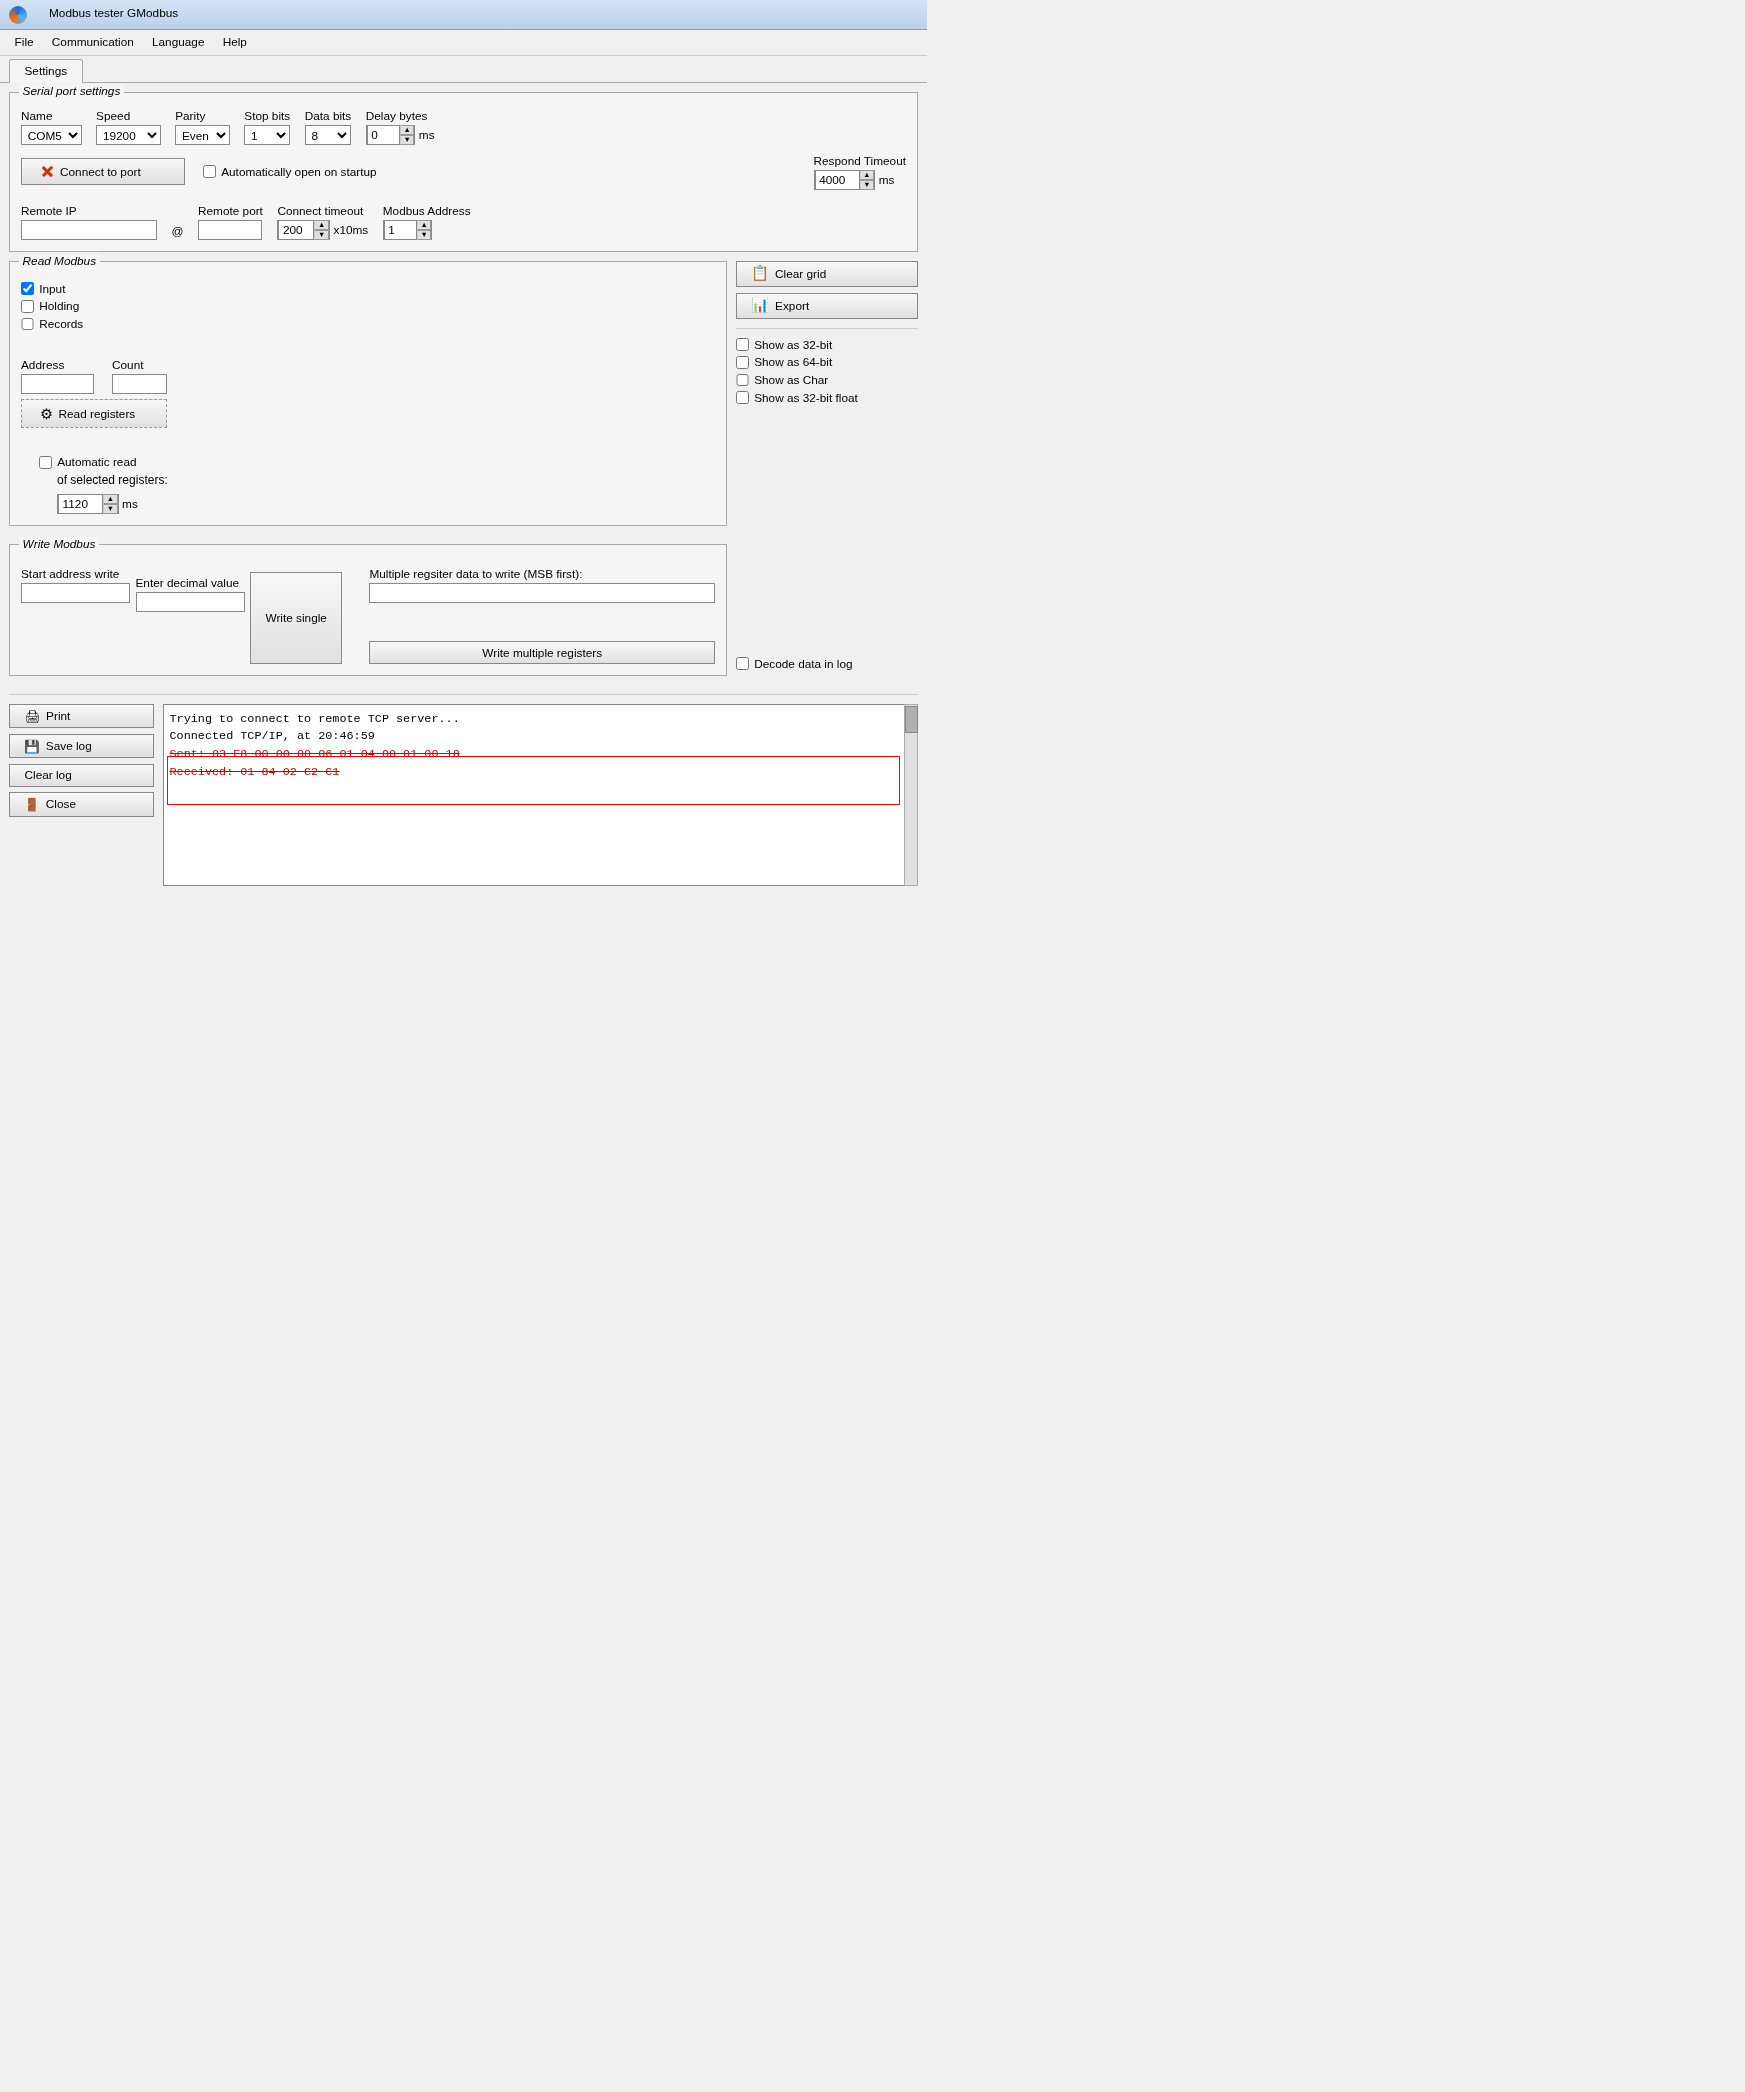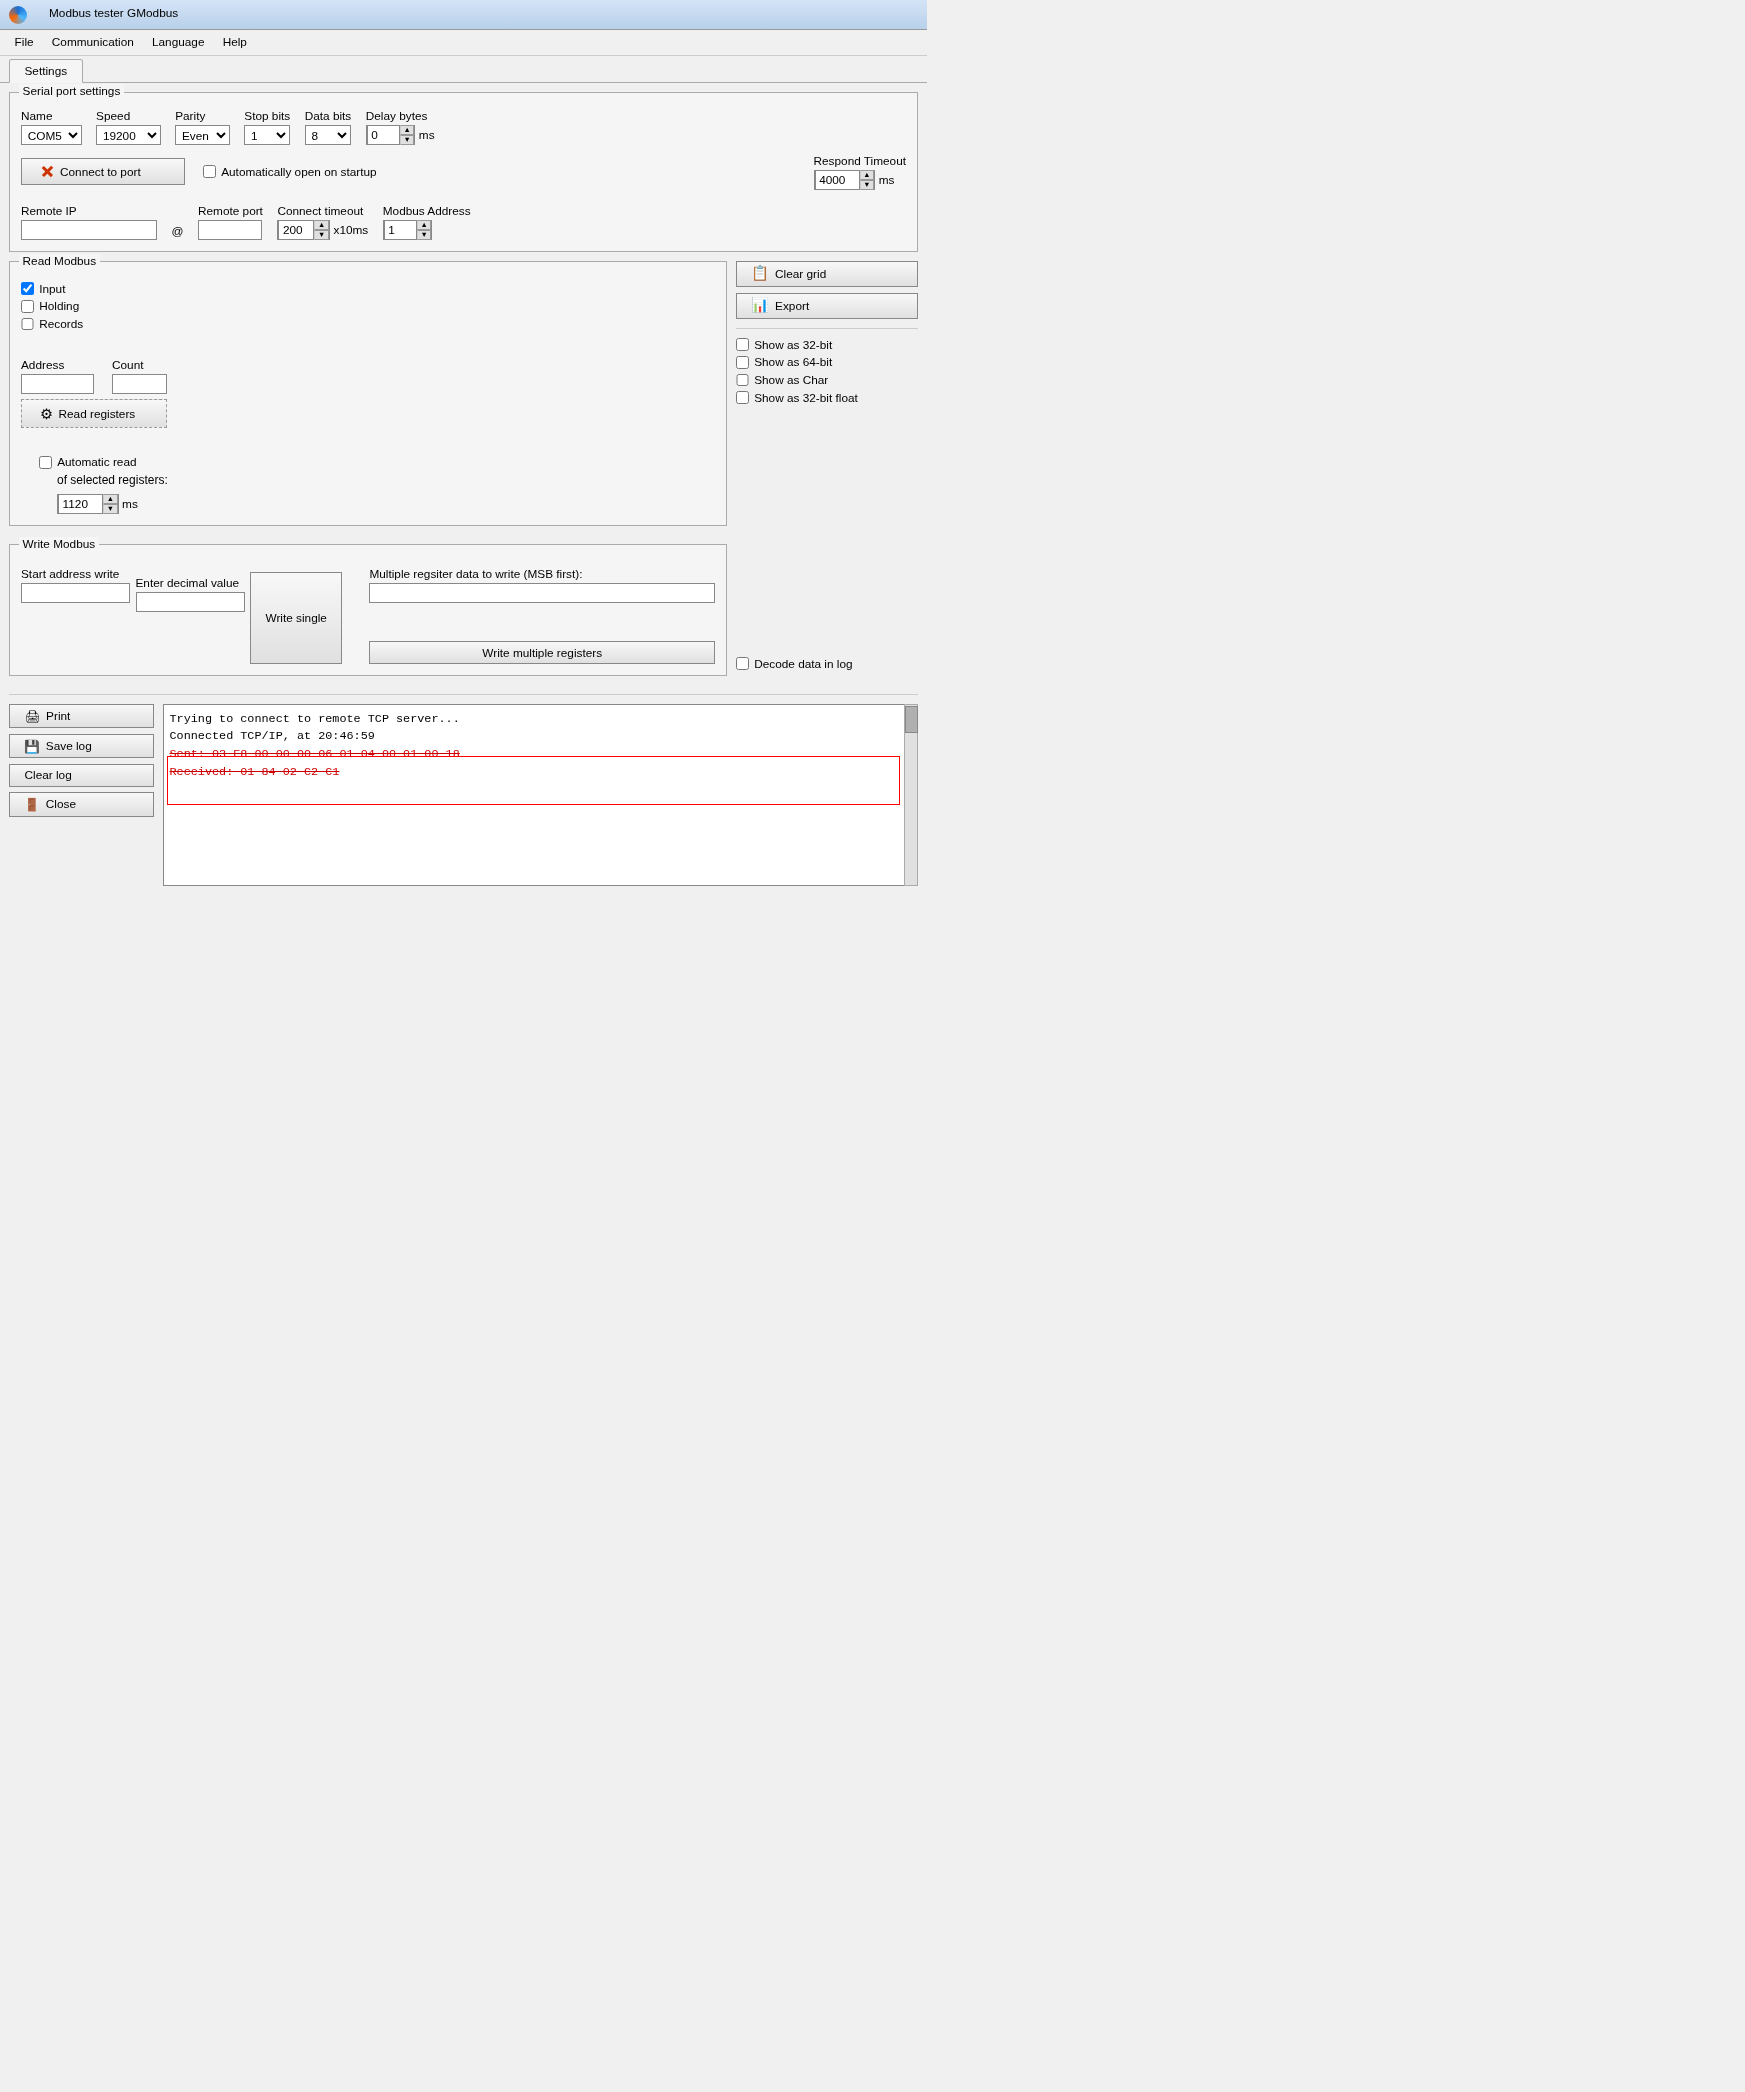--- a/index.html
+++ b/index.html
@@ -73,20 +73,21 @@
       position: relative;
     }
     .group-box-title {
       position: absolute;
       top: -8.2px;
       left: 9px;
       background: #f5f5f5;
       padding: 0 3.6px;
       font-size: 11.8px;
       color: #000;
+      font-style: italic;
     }
     .field-label {
       font-size: 11.8px;
       color: #000;
       white-space: nowrap;
     }
     .form-group {
       display: flex;
       flex-direction: column;
       gap: 1.8px;

